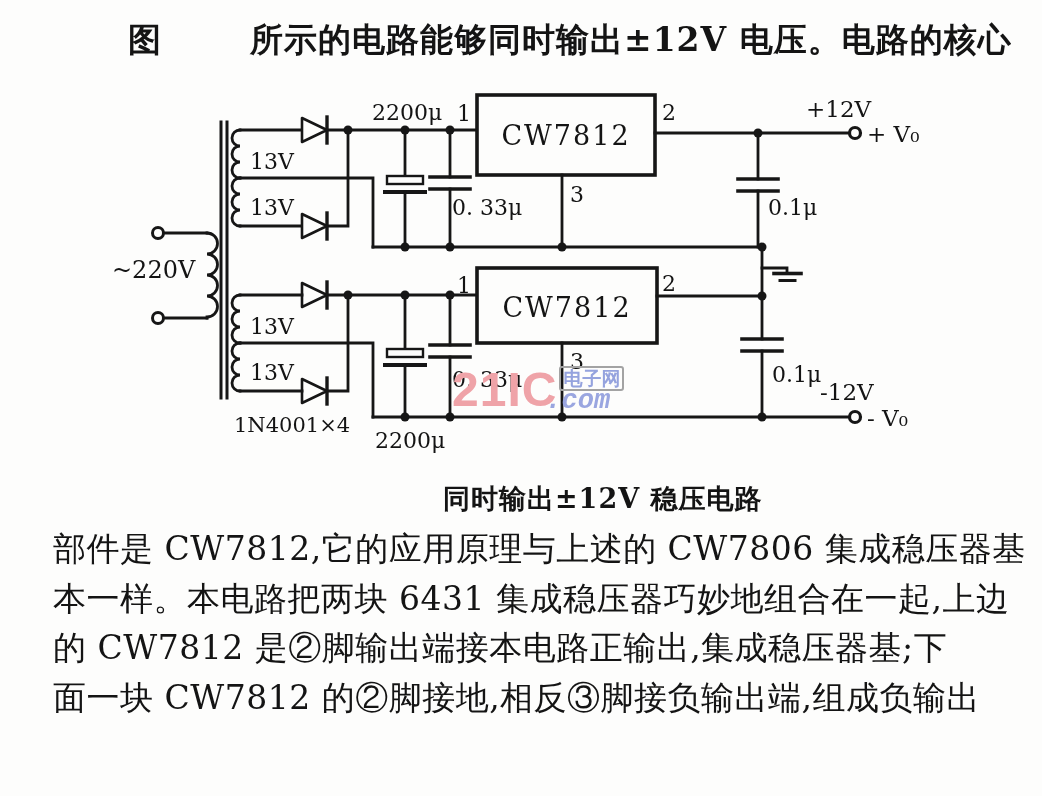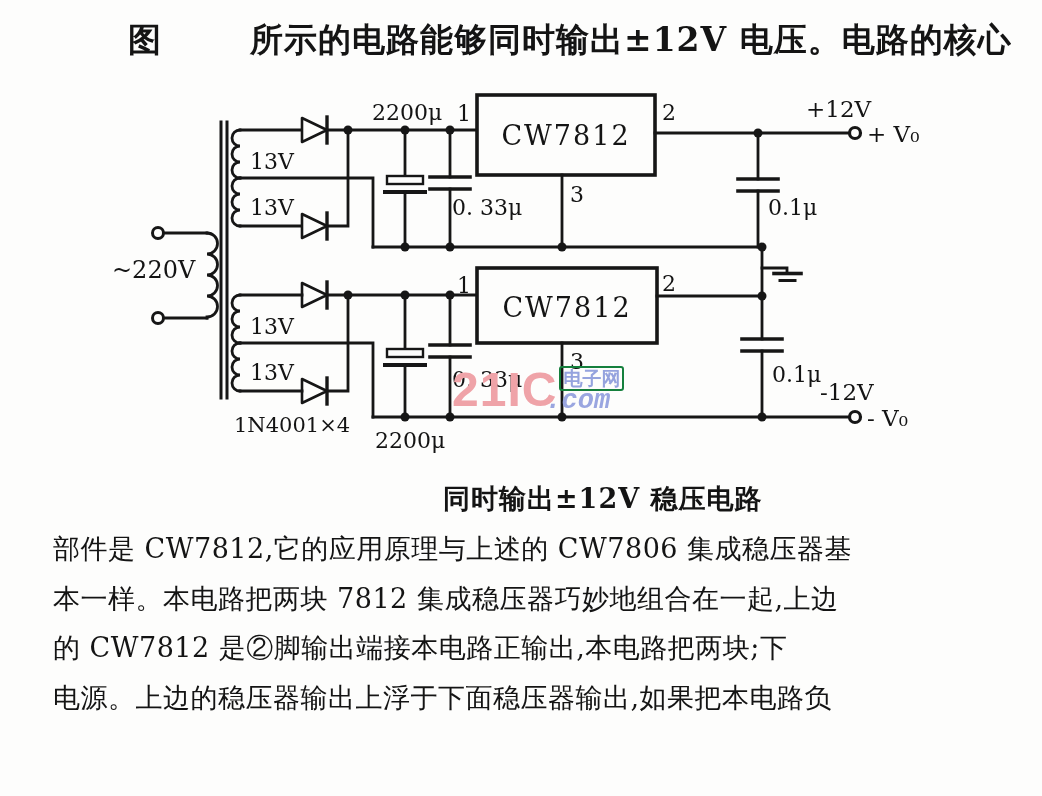--- a/index.html
+++ b/index.html
@@ -8,31 +8,31 @@
     background:#fdfdfc; overflow:hidden;
     font-family:"DejaVu Serif","Liberation Serif",serif;
     color:#141414;
   }
   .header{position:absolute; top:18px; left:0; width:1042px; height:44px; font-size:33px; font-weight:bold;}
   .fig-label{position:absolute; left:128px; top:0;}
   .header-text{position:absolute; left:250px; top:0; letter-spacing:1px; white-space:nowrap;text-align:right;}
   .circuit-svg{position:absolute; left:0; top:0; width:1042px; height:475px;}
   .caption{position:absolute; left:423px; top:481px; font-size:27px; font-weight:bold; letter-spacing:1px; white-space:nowrap;margin-left:20px;}
   .body-text{position:absolute; left:53px; top:524px; width:965px;}
-  .body-text .bline{font-size:27px; line-height:49.5px; white-space:nowrap; letter-spacing:0.5px;}
+  .body-text .bline{font-size:33px; line-height:49.5px; white-space:nowrap; letter-spacing:0.5px;}
   .watermark{position:absolute; left:452px; top:366px; display:flex; align-items:flex-start; pointer-events:none;}
   .wm-brand{
     font-family:"Liberation Sans","DejaVu Sans",sans-serif;
     font-size:48px; font-weight:bold; color:#efa3a8; line-height:48px; letter-spacing:1px;
   }
   .wm-right{display:flex; flex-direction:column; margin-left:2px;}
   .wm-cn{
     font-family:"DejaVu Sans","Liberation Sans",sans-serif;
     font-size:19px; font-weight:bold; color:#95a3de;
-    border:2px solid #15803d; border-radius:3px; padding:0 2px; line-height:21px;
+    border:2px solid #a3a3a3; border-radius:3px; padding:0 2px; line-height:21px;
   }
   .wm-com{
     font-family:Liberation Mono, monospace;
     font-style:italic; font-weight:bold; font-size:27px; color:#9aa6e0; line-height:24px; margin-top:-2px; margin-left:-14px;
   }
   svg text{font-family:"DejaVu Serif","Liberation Serif",serif; fill:#141414;}
 </style>
 </head>
 <body>
 
@@ -204,18 +204,18 @@
     <span class="wm-right">
       <span class="wm-cn">电子网</span>
       <span class="wm-com">.com</span>
     </span>
   </div>
 
   <div class="caption">同时输出±12V 稳压电路</div>
 
   <div class="body-text">
     <div class="bline">部件是 CW7812,它的应用原理与上述的 CW7806 集成稳压器基</div>
-    <div class="bline">本一样。本电路把两块 7812 集成稳压器巧妙地组合在一起,上边</div>
-    <div class="bline">的 CW7812 是②脚输出端接本电路正输出,本电路把两块;下</div>
-    <div class="bline">电源。上边的稳压器输出上浮于下面稳压器输出,如果把本电路负</div>
+    <div class="bline">本一样。本电路把两块 6431 集成稳压器巧妙地组合在一起,上边</div>
+    <div class="bline">的 CW7812 是②脚输出端接本电路正输出,集成稳压器基;下</div>
+    <div class="bline">面一块 CW7812 的②脚接地,相反③脚接负输出端,组成负输出</div>
   </div>
 
 </div>
 
 </body></html>

